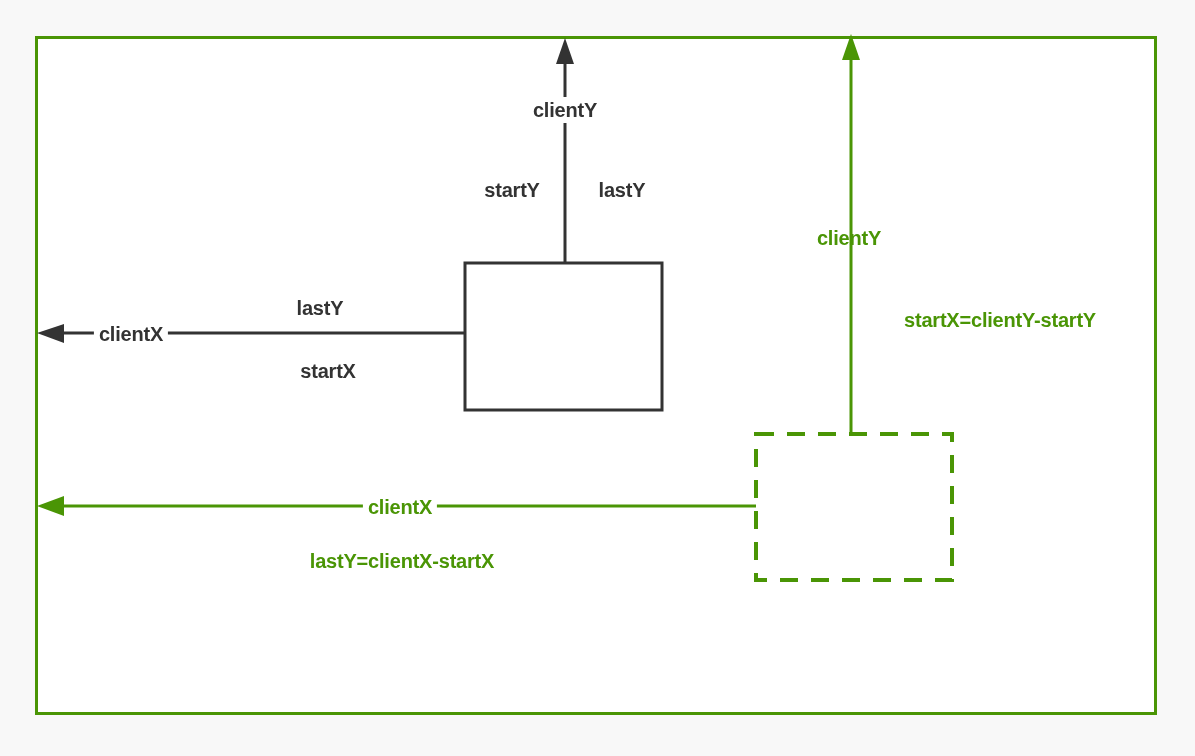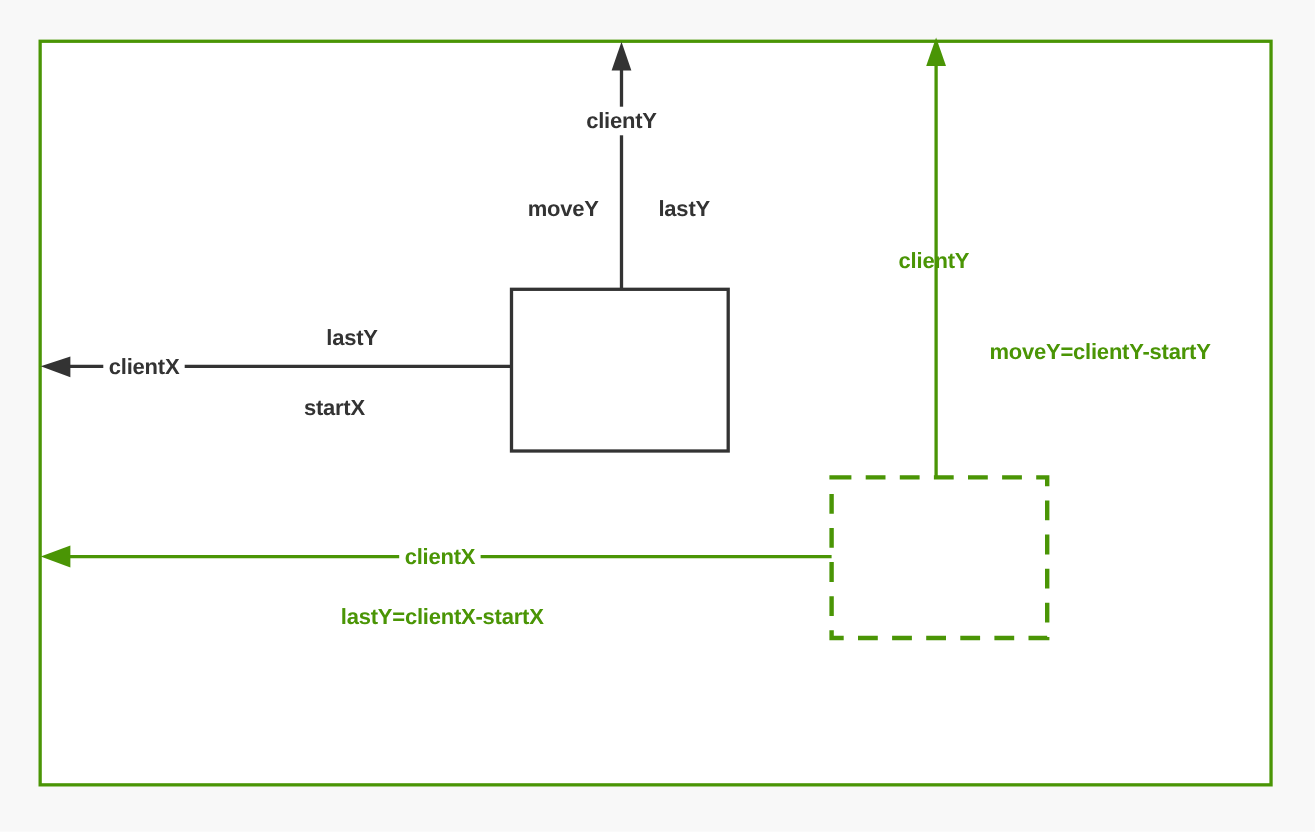--- a/index.html
+++ b/index.html
@@ -93,31 +93,31 @@
       <line x1="756" y1="506" x2="55" y2="506" stroke="#4a9505" stroke-width="3"></line>
       <polygon points="37,506 64,496 64,516" fill="#4a9505"></polygon>
     </g>
 
     <rect x="756" y="434" width="196" height="146" fill="none" stroke="#4a9505" stroke-width="4" stroke-dasharray="18 13"></rect>
 
   </svg>
 
   <div class="lbl dark on-line center-xy" style="left:565px; top:110px;">clientY</div>
 
-  <div class="lbl dark center-xy" style="left:512px; top:190px;">moveY</div>
+  <div class="lbl dark center-xy" style="left:512px; top:190px;">startY</div>
 
   <div class="lbl dark center-xy" style="left:622px; top:190px;">lastY</div>
 
   <div class="lbl dark on-line center-xy" style="left:131px; top:334px;">clientX</div>
 
   <div class="lbl dark center-xy" style="left:320px; top:308px;">lastY</div>
 
-  <div class="lbl dark center-xy" style="left:304px; top:371px;">startX</div>
+  <div class="lbl dark center-xy" style="left:328px; top:371px;">startX</div>
 
   <div class="lbl green center-xy" style="left:849px; top:238px;">clientY</div>
 
-  <div class="lbl green center-xy" style="left:1000px; top:320px;">moveY=clientY-startY</div>
+  <div class="lbl green center-xy" style="left:1000px; top:320px;">startX=clientY-startY</div>
 
   <div class="lbl green on-line center-xy" style="left:400px; top:507px;">clientX</div>
 
   <div class="lbl green center-xy" style="left:402px; top:561px;">lastY=clientX-startX</div>
 
 </div>
 
 </body></html>

